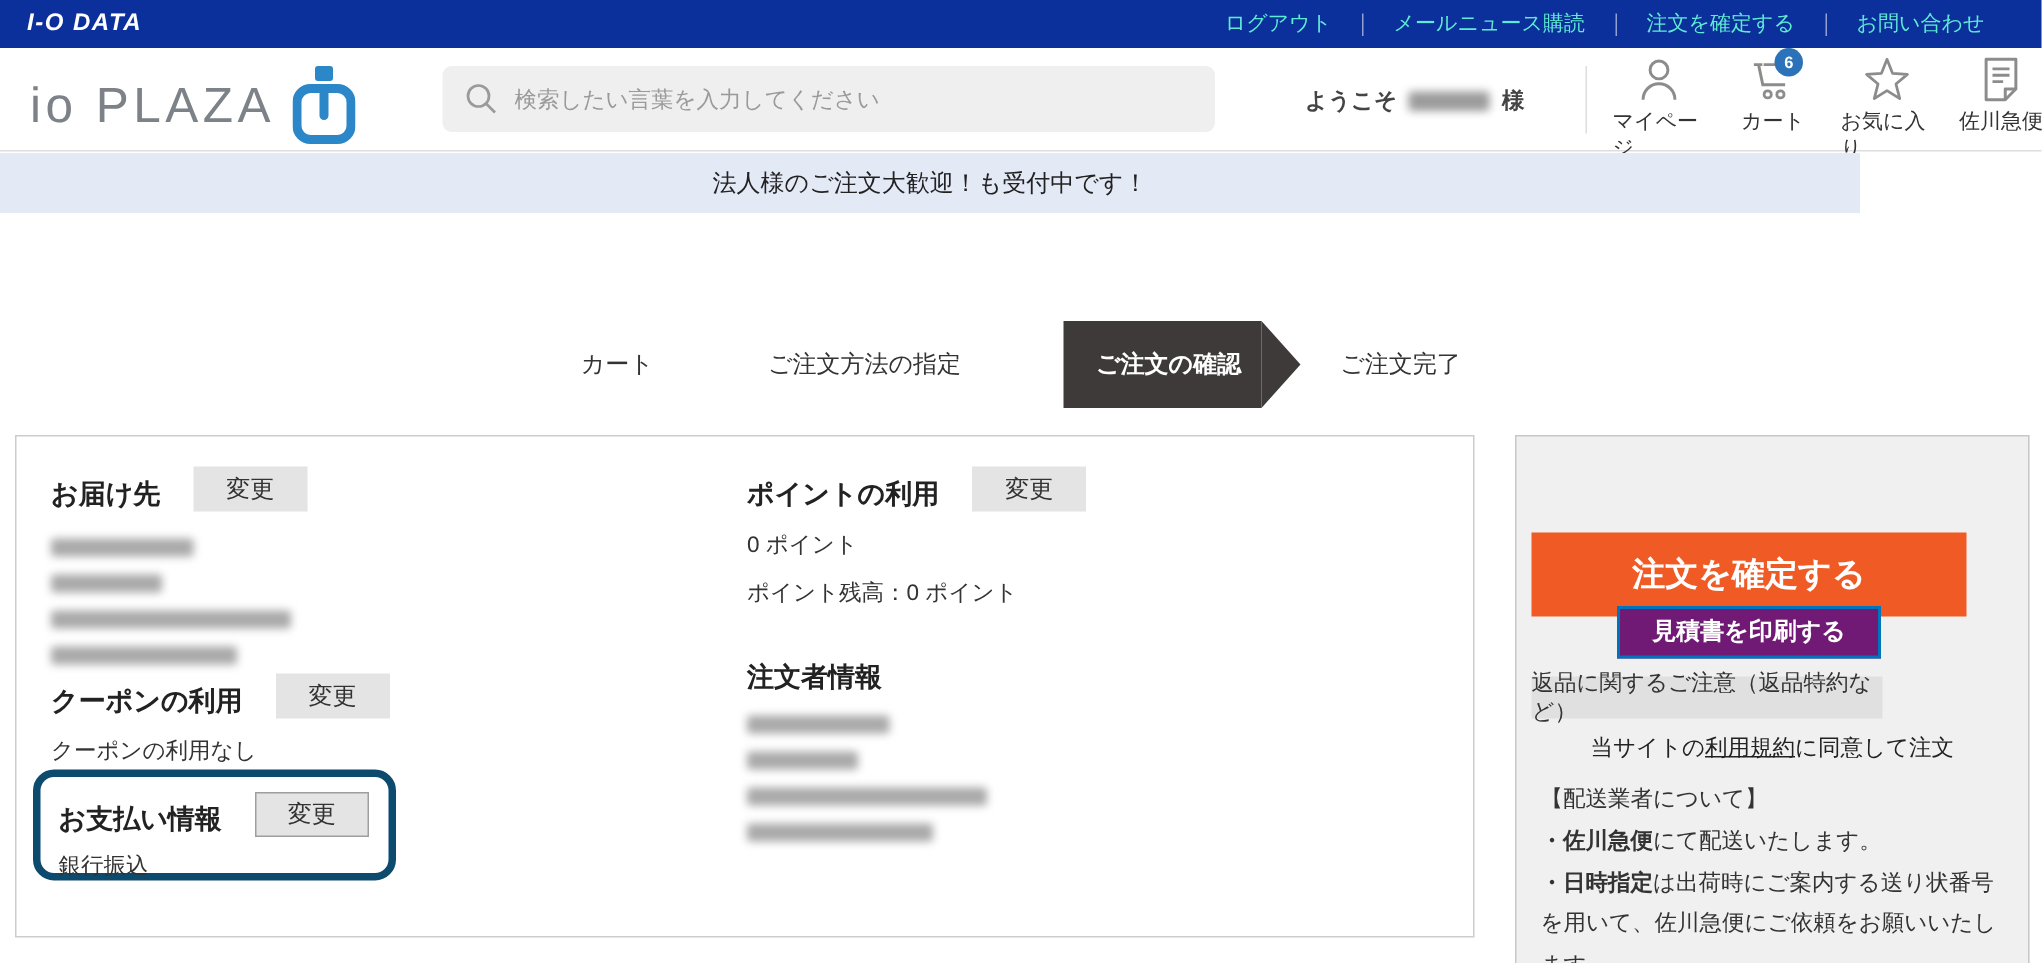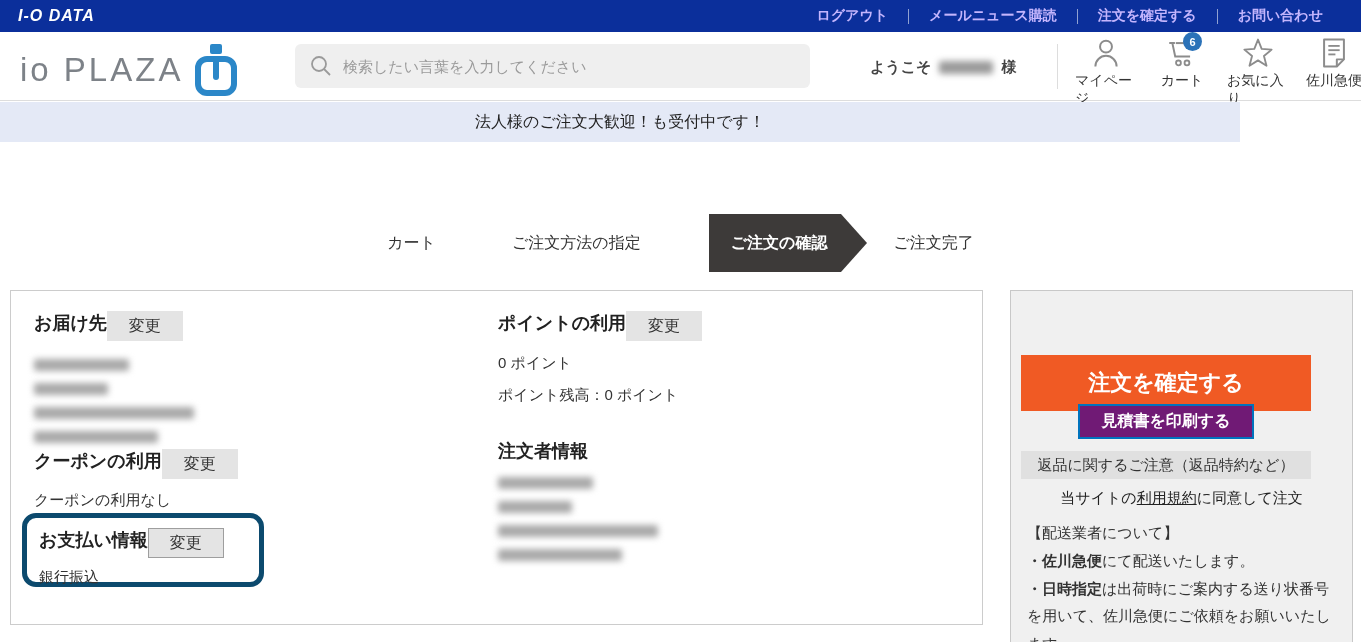--- a/index.html
+++ b/index.html
@@ -6,21 +6,21 @@
   html,body { width:1361px; height:642px; overflow:hidden; background:#fff;
     font-family:"Liberation Sans","DejaVu Sans",sans-serif; color:#333; }
 
   
   .topbar { position:absolute; left:0; top:0; width:1361px; height:32px;
     background:#0b2f9b; display:flex; align-items:center; justify-content:space-between;
     padding:0 18px; }
   .topbar .brand { color:#fff; font-weight:bold; font-size:16px; letter-spacing:1px;
     font-style:italic; }
   .topbar-links { display:flex; align-items:center; }
-  .topbar-links a { color:#c4b5fd; font-weight:bold; font-size:14px; text-decoration:none;
+  .topbar-links a { color:#5eead4; font-weight:normal; font-size:14px; text-decoration:none;
     padding:0 20px; cursor:pointer; }
   .tb-sep { width:1px; height:15px; background:rgba(255,255,255,.55); }
 
   
   .header { position:absolute; left:0; top:32px; width:1361px; height:69px;
     background:#fff; border-bottom:1px solid #ddd; }
   .logo { position:absolute; left:20px; top:12px; display:flex; align-items:center; gap:12px; }
   .logo-text { font-size:33px; color:#7d8288; letter-spacing:3px; }
   .searchbox { position:absolute; left:295px; top:12px; width:515px; height:44px;
     background:#efefef; border-radius:6px; display:flex; align-items:center; padding:0 14px; }
@@ -49,21 +49,21 @@
     display:flex; align-items:center; justify-content:center; }
   .step { font-size:16px; color:#333; padding:0 38px; }
   .step-active { background:#3d3a39; color:#fff; font-weight:bold; height:58px;
     display:flex; align-items:center; padding:0 14px 0 22px; margin:0 0 0 30px; }
   .step-arrow { width:0; height:0; border-top:29px solid transparent;
     border-bottom:29px solid transparent; border-left:26px solid #3d3a39; margin-right:16px; }
 
   
   .panel { position:absolute; left:10px; top:290px; width:973px; height:335px;
     background:#fff; border:1px solid #ccc; }
-  .sec-head { display:flex; align-items:flex-start; }
+  .sec-head { display:flex; align-items:flex-end; gap:22px; }
   .sec-title { font-size:18px; font-weight:bold; color:#222; }
   .btn-change { width:76px; height:30px; background:#e4e4e4; border:none;
     font-size:16px; color:#333; cursor:pointer; font-family:inherit; }
   .btn-change.bordered { border:1px solid #9e9e9e; }
   .blur { height:12px; border-radius:2px; background:#a9a9a9; filter:blur(3px);
     margin:12px 0; }
   .blur.inline { display:inline-block; height:13px; width:54px; margin:0; background:#9b9b9b; }
 
   .col-left { position:absolute; left:23px; top:20px; width:420px; }
   .coupon-sec { position:absolute; left:23px; top:158px; }
@@ -78,21 +78,21 @@
 
   
   .sidebar { position:absolute; left:1010px; top:290px; width:343px; height:400px;
     background:#f0f0f0; border:1px solid #c8c8c8; }
   .btn-confirm { position:absolute; left:10px; top:32px; width:290px; height:56px;
     background:#f05a24; color:#fff; font-size:22px; font-weight:bold; border:none;
     cursor:pointer; font-family:inherit;margin-top:32px; }
   .btn-quote { position:absolute; left:67px; top:113px; width:176px; height:35px;
     background:#701a75; color:#fff; font-size:16px; font-weight:bold;
     border:2px solid #0073bd; cursor:pointer; font-family:inherit; }
-  .return-bar { position:absolute; left:10px; top:160px; width:290px; height:28px;
+  .return-bar { position:absolute; left:10px; top:160px; width:234px; height:28px;
     background:#e0e0e0; font-size:15px; color:#333; display:flex; align-items:center;
     justify-content:center; cursor:pointer; }
   .agree { position:absolute; left:0; top:198px; width:100%; text-align:center;
     font-size:15px; color:#222; }
   .agree a { color:#222; text-decoration:underline; cursor:pointer; }
   .shipping { position:absolute; left:16px; top:228px; width:310px; font-size:15px;
     line-height:1.85; color:#333; }
   .shipping b { font-weight:bold; }
 
   .icon { display:block; }

